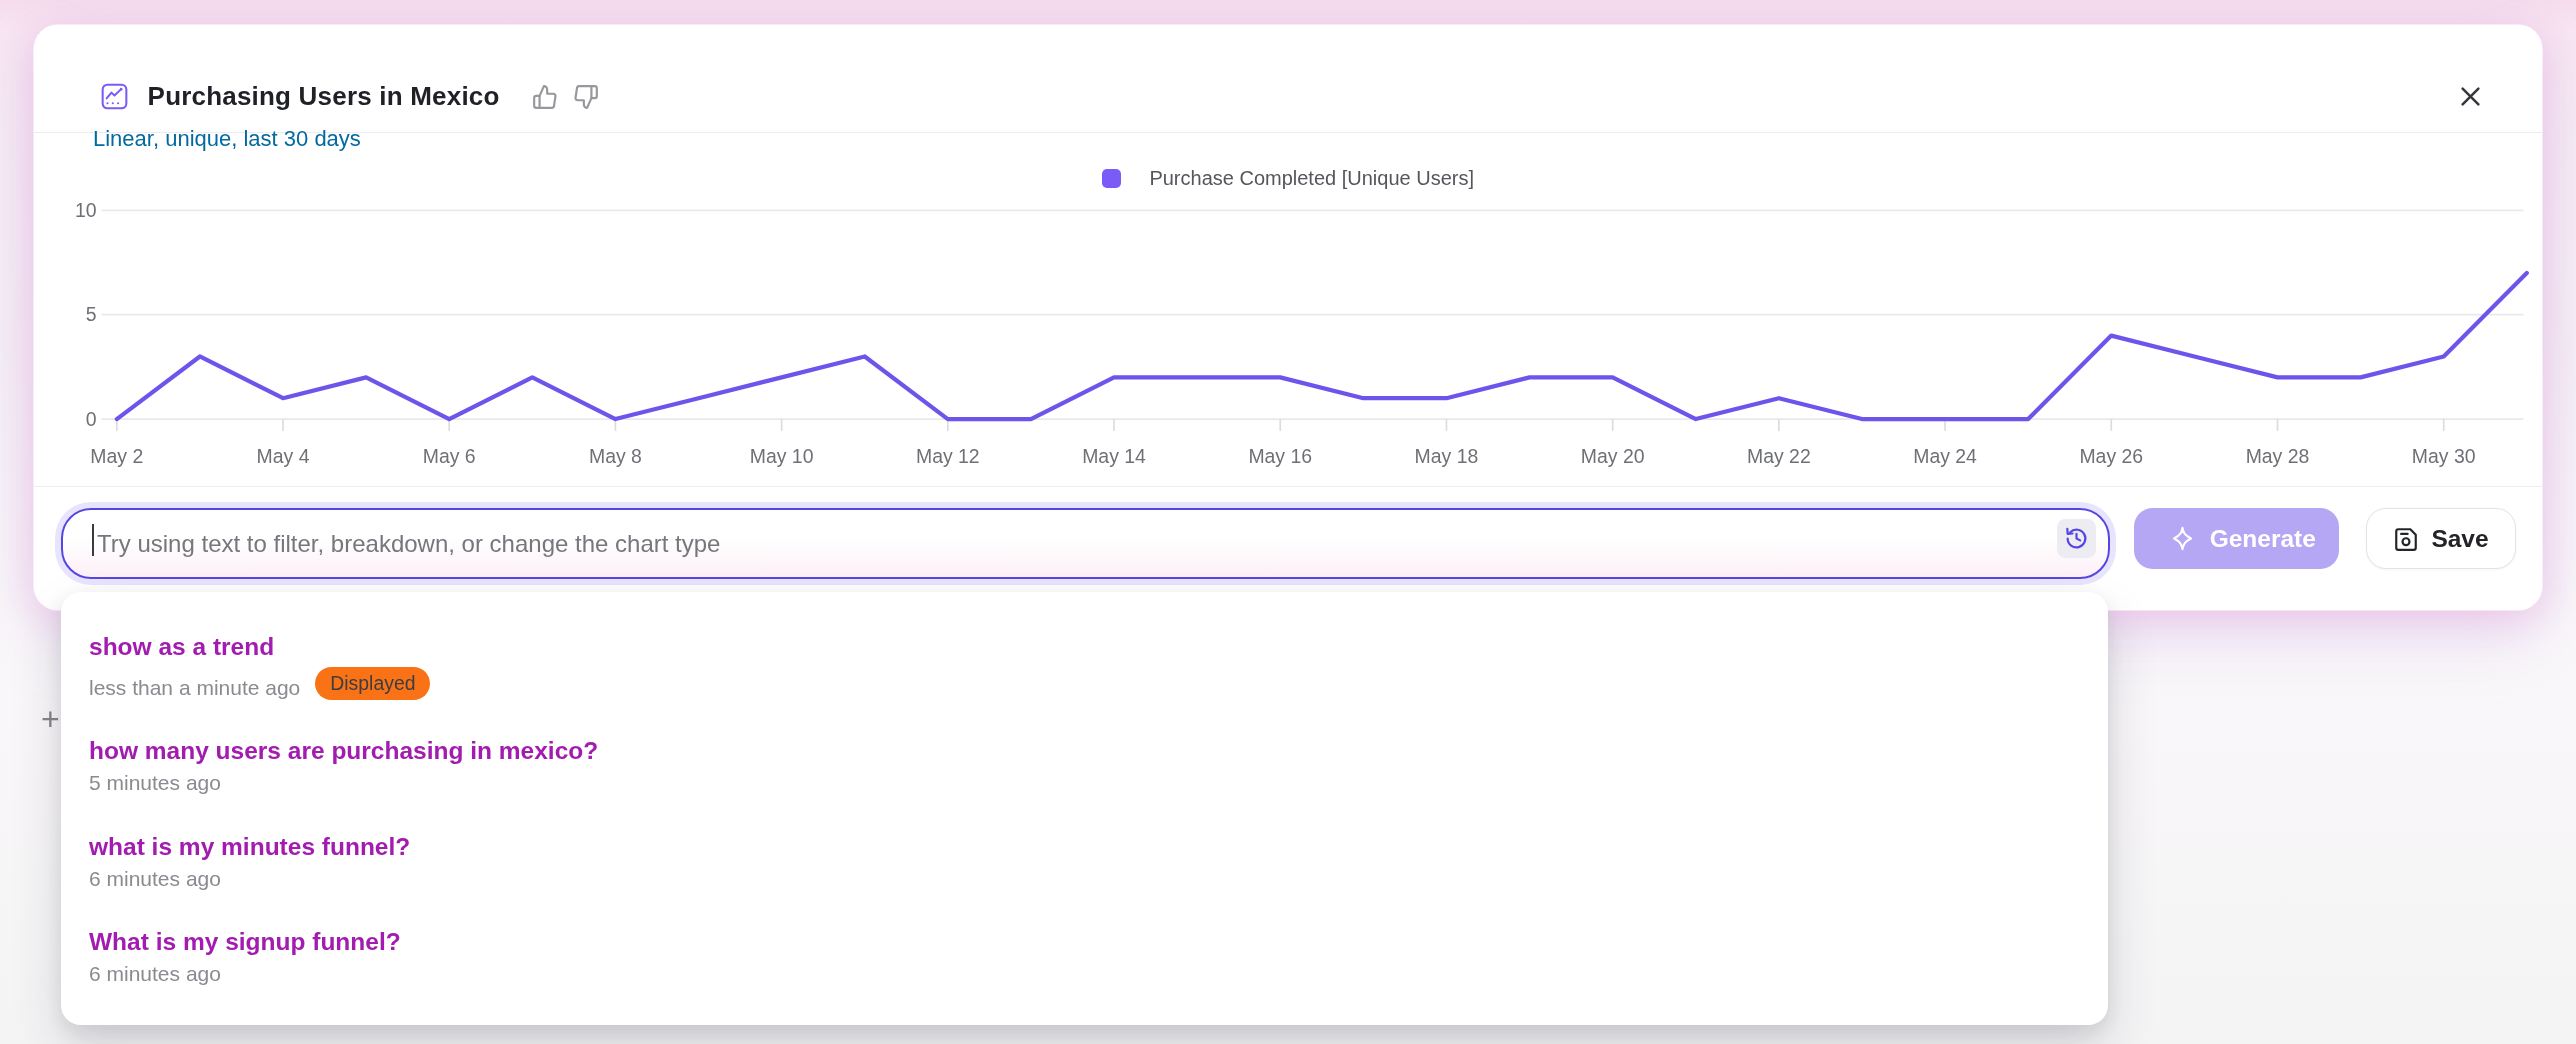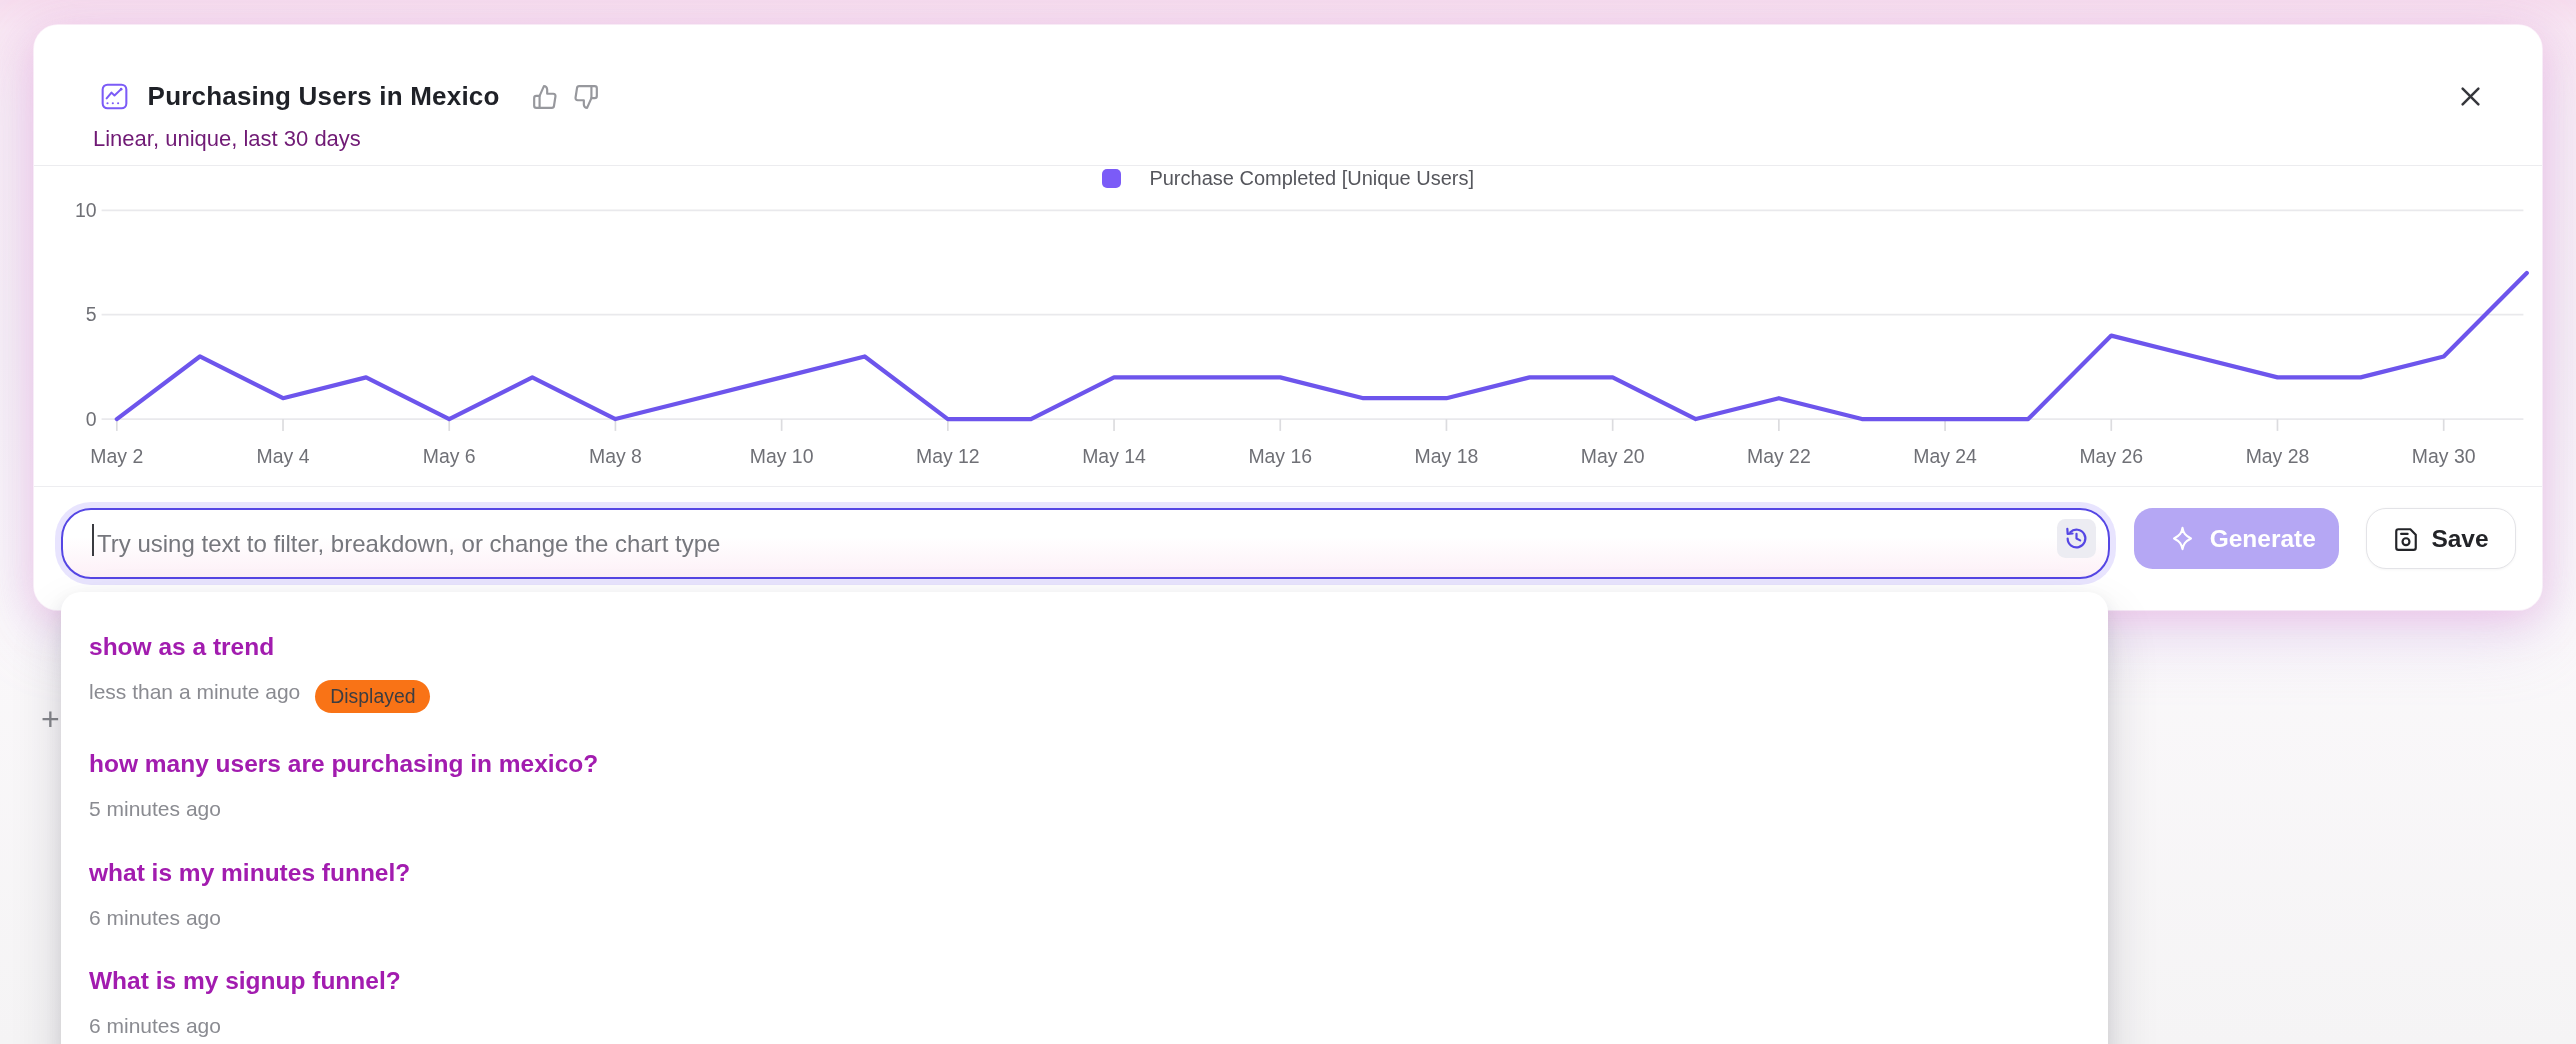--- a/index.html
+++ b/index.html
@@ -7,27 +7,27 @@
   body {
     font-family:"Liberation Sans", sans-serif;
     background: linear-gradient(180deg,#f6ddee 0px,#f8e7f3 30px,#f7edf5 118px,#f6f1f6 355px,#faf8fa 625px,#f5f4f5 1045px);
     overflow:hidden; position:relative;
   }
   .card {
     position:absolute; left:34px; top:25px; width:2508px; height:585px;
     background:#ffffff; border-radius:24px;
     box-shadow:0 0 0 0.8px rgba(255,255,255,.7), 0 6.8px 38px rgba(236,170,220,.55), 0 24px 68px rgba(190,160,230,.30);
   }
-  .card-header { position:absolute; left:0; top:0; width:100%; height:141px; border-bottom:1.7px solid #ececef; }
+  .card-header { position:absolute; left:0; top:0; width:100%; height:108px; border-bottom:1.7px solid #ececef; }
   .title-row { position:absolute; left:66px; top:56px; display:flex; align-items:center; gap:18.6px; }
   .chart-badge { width:29px; height:29px; display:flex; }
   .page-title { font-size:26px; font-weight:700; color:#1f2127; letter-spacing:0.2px; }
   .thumbs { display:flex; align-items:center; gap:12px; margin-left:12px; }
   .icon-btn { background:none; border:none; cursor:pointer; display:flex; align-items:center; justify-content:center; padding:1.7px; }
-  .subtitle { position:absolute; left:59px; top:101px; font-size:22px; color:#701a75;text-align:right; }
+  .subtitle { position:absolute; left:59px; top:101px; font-size:22px; color:#0369a1;text-align:right; }
   .close-btn { position:absolute; right:56px; top:56px; }
 
   .legend-row { position:absolute; left:0; top:142px; width:100%; display:flex; justify-content:center; }
   .legend-item { display:flex; align-items:center; gap:28px; cursor:pointer; }
   .legend-swatch { width:19.4px; height:19.4px; border-radius:5px; background:#7b5bf7; }
   .legend-label { font-size:20px; color:#55565c; }
 
   .chart-wrap { position:absolute; left:0; top:127px; width:2508px; height:355px; }
   .section-divider { position:absolute; left:0; top:461px; width:100%; height:0; border-top:1.7px solid #ededf0; }
 
@@ -66,21 +66,21 @@
   }
 
   .dropdown {
     position:absolute; left:61px; top:592px; width:2047px;
     background:#ffffff; border-radius:20px; padding:20px 0 22px 0;
     box-shadow:0 6.8px 17px rgba(30,30,50,.08), 0 25px 51px rgba(30,30,50,.16);
     z-index:10;
   }
   .dd-item { padding:18.6px 34px 17px 28px; cursor:pointer; }
   .dd-title { font-size:24.5px; font-weight:700; color:#a21caf; line-height:32px; }
-  .dd-meta { margin-top:17px; display:flex; align-items:flex-start; gap:15px; }
+  .dd-meta { margin-top:4px; display:flex; align-items:flex-end; gap:15px; }
   .dd-time { font-size:21px; color:#8a8b91; }
   .dd-badge {
     display:inline-flex; align-items:center; background:#f97316; color:#3c3d42;
     font-size:19.4px; border-radius:844px; padding:5px 15px;
   }
   .bg-plus { position:absolute; left:41px; top:701px; font-size:32px; font-weight:300; color:#85868b; z-index:5; }
   svg { display:block; }
 </style>
 </head>
 <body>

